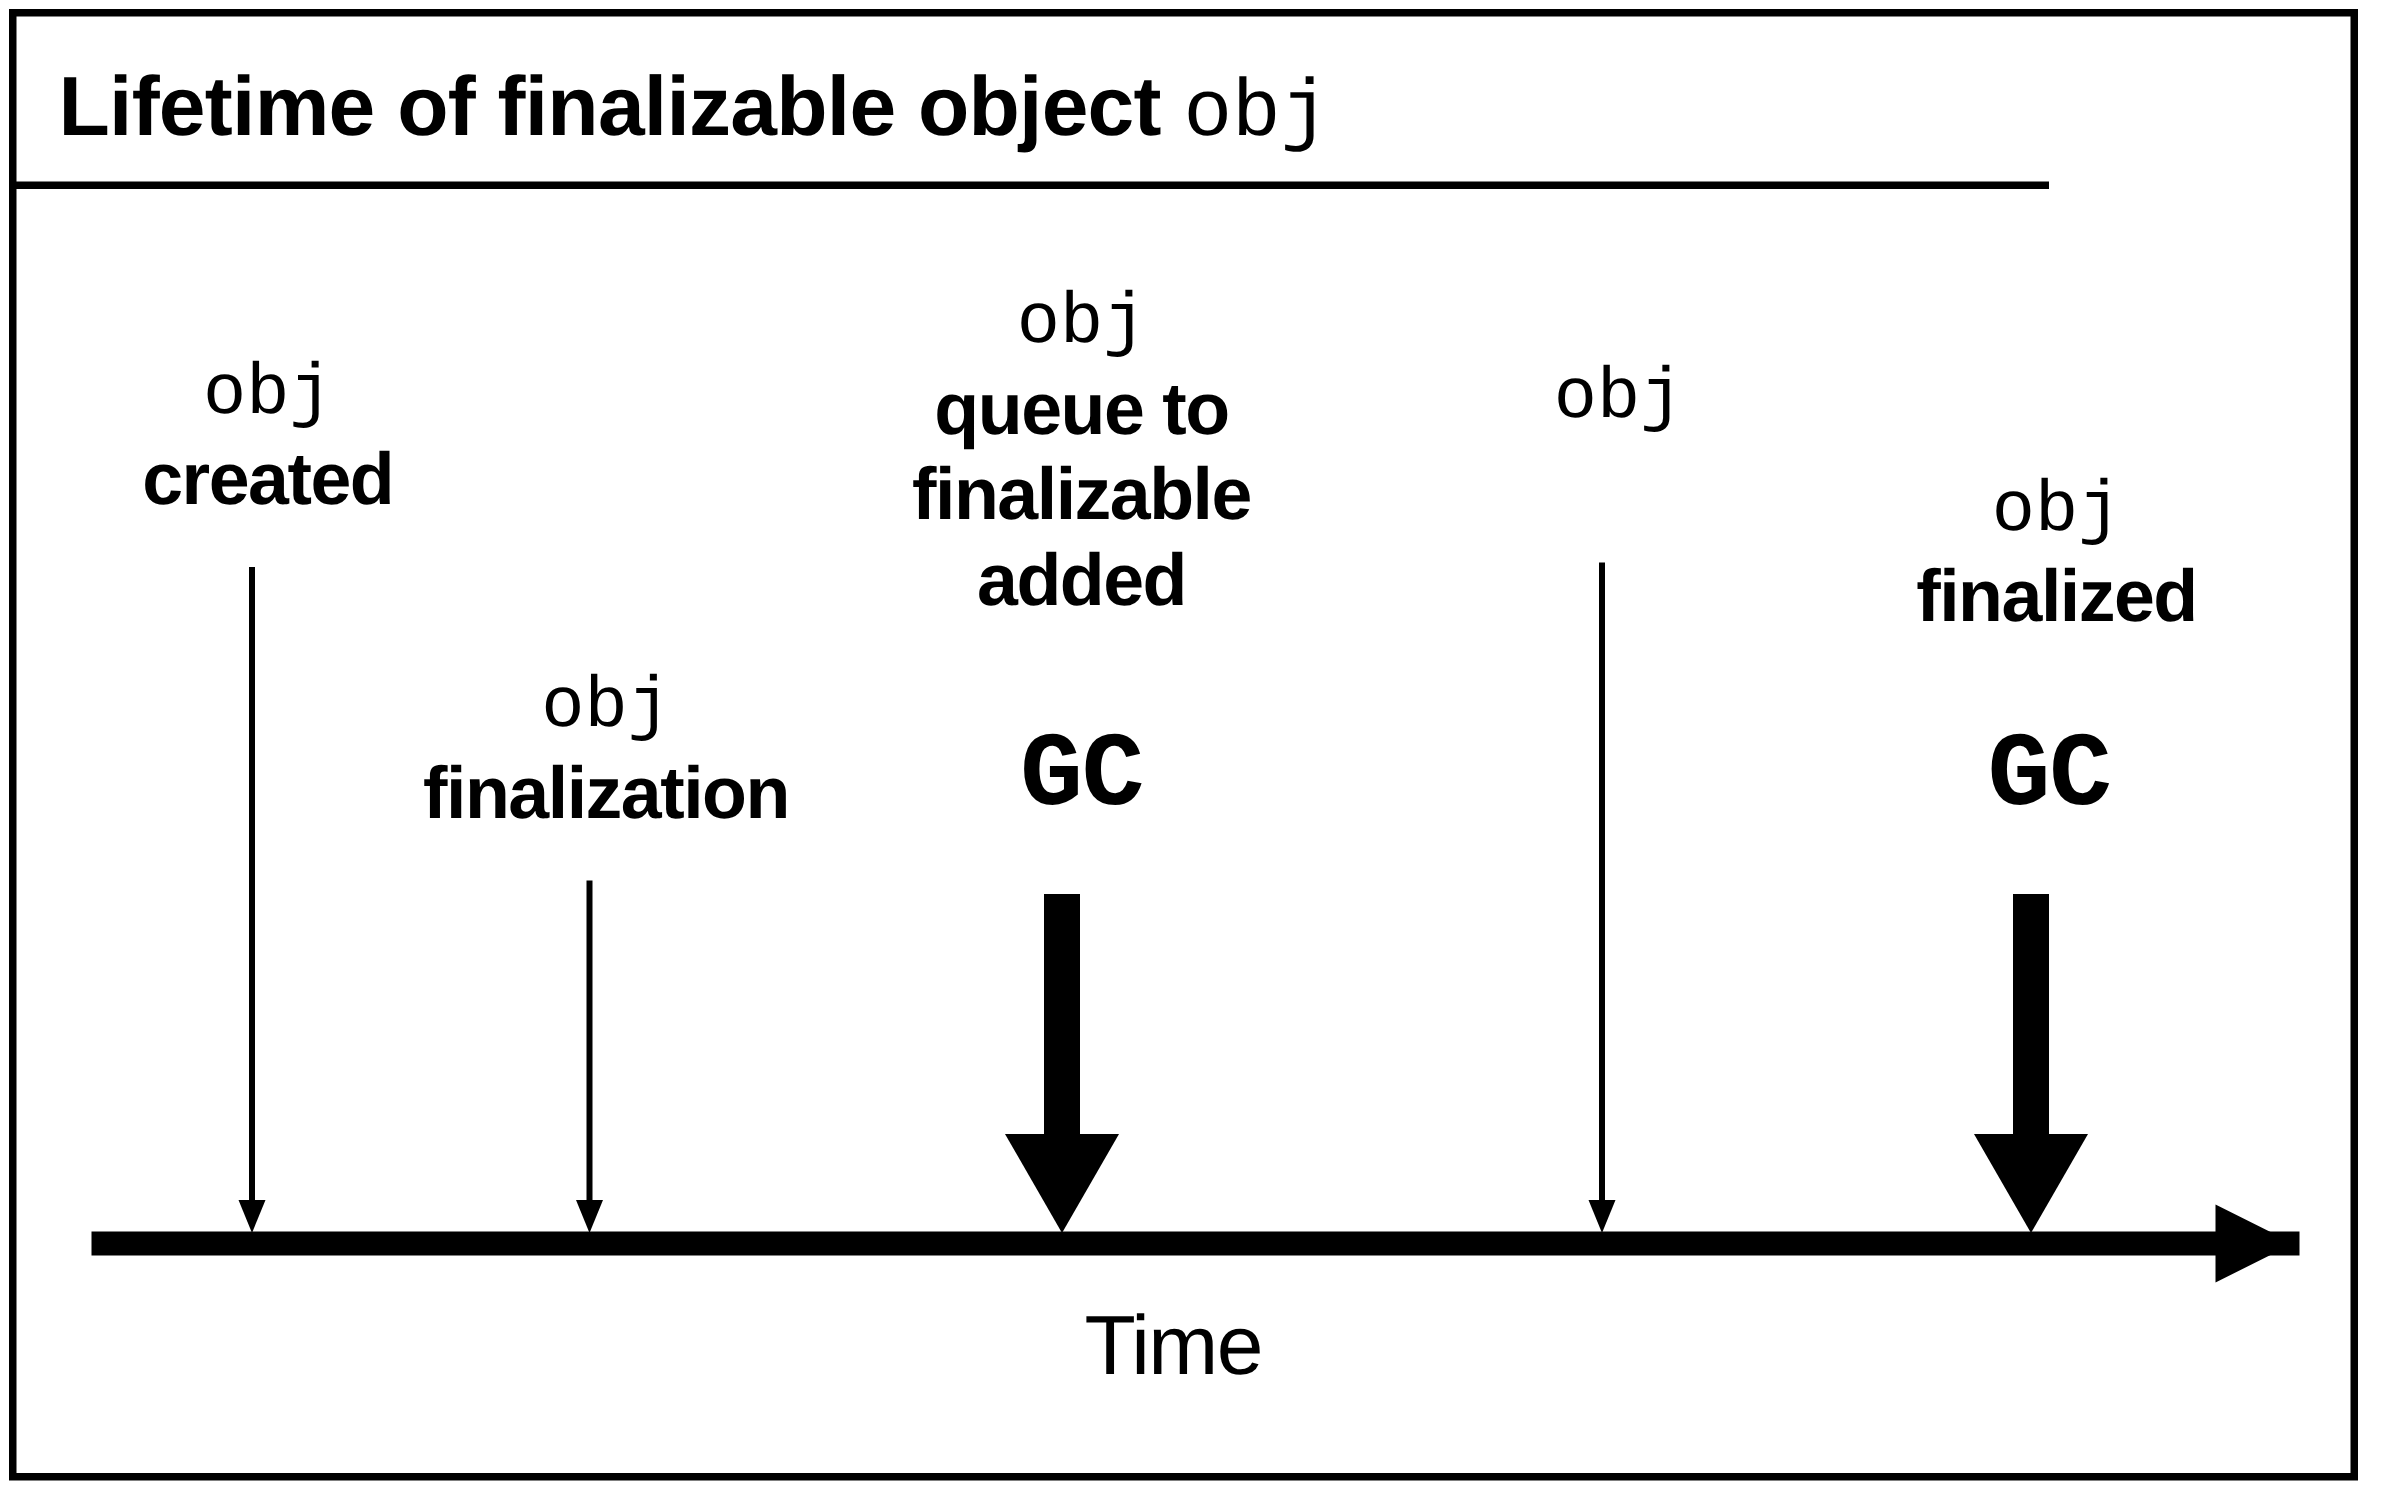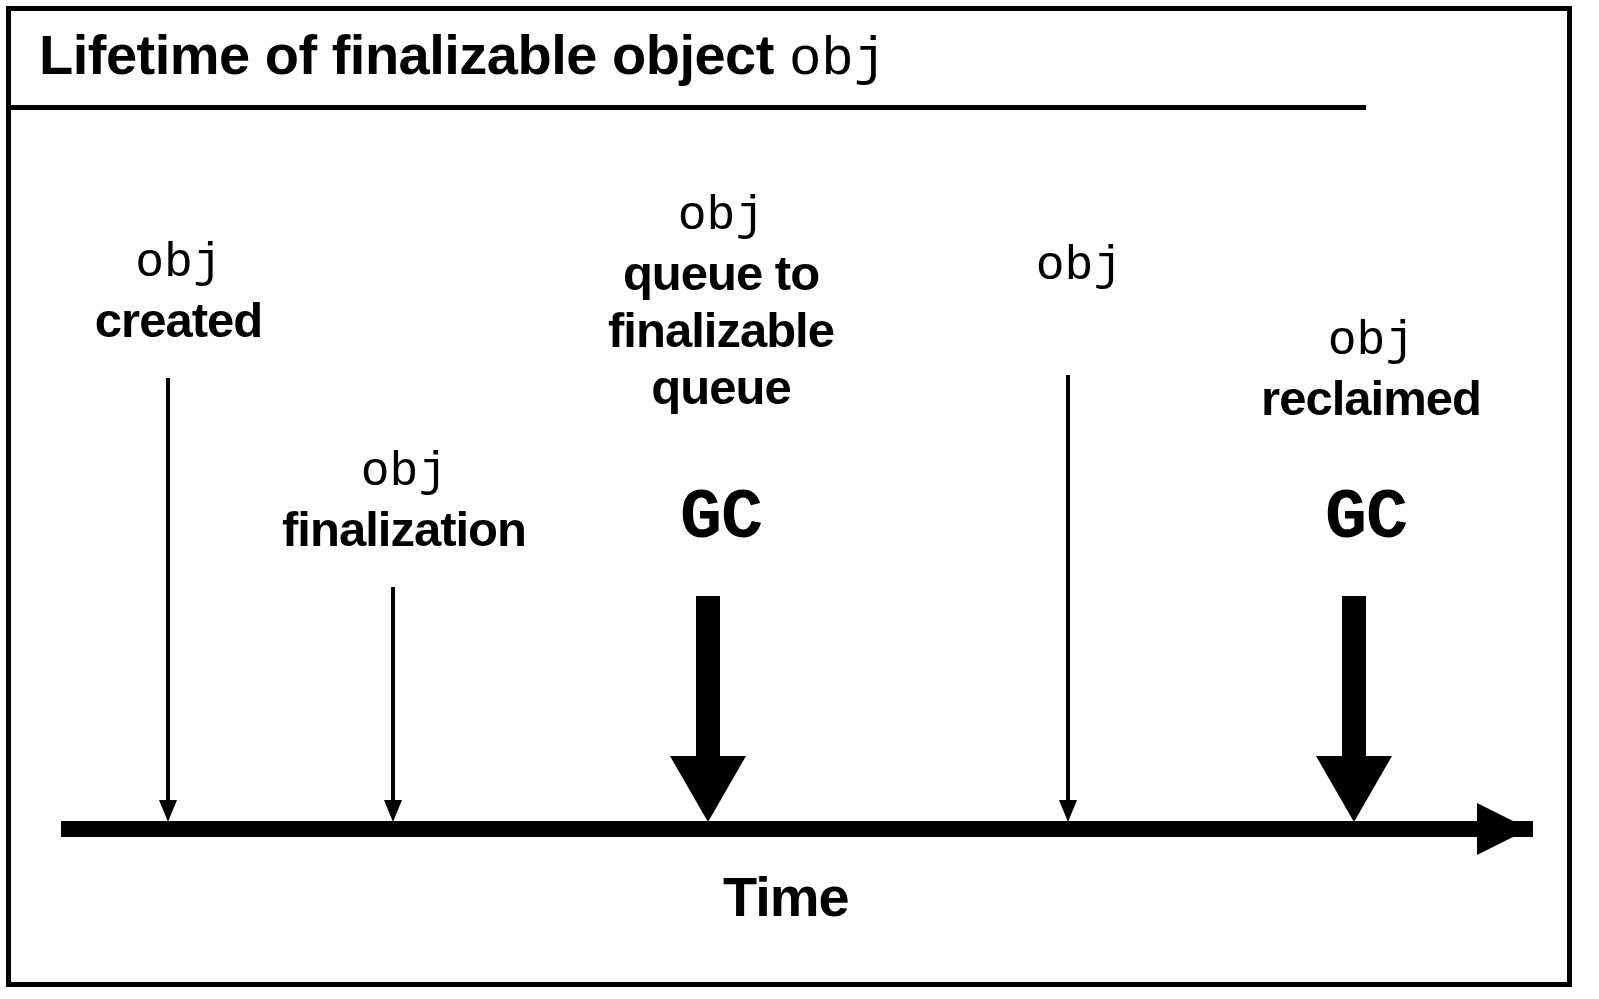--- a/index.html
+++ b/index.html
@@ -32,21 +32,21 @@
     height: 981px;
     border: 5px solid #000000;
     box-sizing: border-box;
     background: #ffffff;
   }
 
   
   .title-bar {
     position: absolute;
     left: 6px;
-    top: 6px;
+    top: 22px;
     width: 1360px;
     height: 104px;
     box-sizing: border-box;
     border-bottom: 5px solid #000000;
     overflow: hidden;
     padding-left: 40px;
   }
   .title-text {
     position: absolute;
     left: 33px;
@@ -161,21 +161,21 @@
     width: 0;
     height: 0;
     border-top: 26px solid transparent;
     border-bottom: 26px solid transparent;
     border-left: 52px solid #000000;
   }
   .axis-caption {
     position: absolute;
     color: #000000;
     font-family: "Liberation Sans", sans-serif;
-    font-weight: bold;
+    font-weight: normal;
     font-size: 56px;
     line-height: 62px;
     letter-spacing: -1px;
     white-space: nowrap;
   }
 </style>
 </head>
 <body>
 
 <div id="figure">
@@ -203,39 +203,39 @@
     </div>
     <div class="thin-arrow" style="left:370px; top:477px; height:235px;">
       <div class="stem" style="height:215px;"></div>
       <div class="head" style="top:213px;"></div>
     </div>
 
     <div class="label" style="left:500px; top:78px; width:420px;">
       <span class="ln mono">obj</span>
       <span class="ln">queue to</span>
       <span class="ln">finalizable</span>
-      <span class="ln">queue</span>
+      <span class="ln">added</span>
     </div>
     <div class="gc-label" style="left:560px; top:372px; width:300px;">GC</div>
     <div class="thick-arrow" style="left:659px; top:486px; height:226px;">
       <div class="stem" style="height:162px;"></div>
       <div class="head" style="top:160px;"></div>
     </div>
 
     <div class="label" style="left:888px; top:128px; width:360px;">
       <span class="ln mono">obj</span>
     </div>
     <div class="thin-arrow" style="left:1045px; top:265px; height:447px;">
       <div class="stem" style="height:427px;"></div>
       <div class="head" style="top:425px;"></div>
     </div>
 
     <div class="label" style="left:1160px; top:203px; width:400px;">
       <span class="ln mono">obj</span>
-      <span class="ln">reclaimed</span>
+      <span class="ln">finalized</span>
     </div>
     <div class="gc-label" style="left:1205px; top:372px; width:300px;">GC</div>
     <div class="thick-arrow" style="left:1305px; top:486px; height:226px;">
       <div class="stem" style="height:162px;"></div>
       <div class="head" style="top:160px;"></div>
     </div>
 
     <div class="axis-line" style="left:50px; top:711px; width:1472px; height:16px;"></div>
     <div class="axis-head" style="left:1466px; top:693px;"></div>
     <div class="axis-caption" style="left:712px; top:756px;">Time</div>

